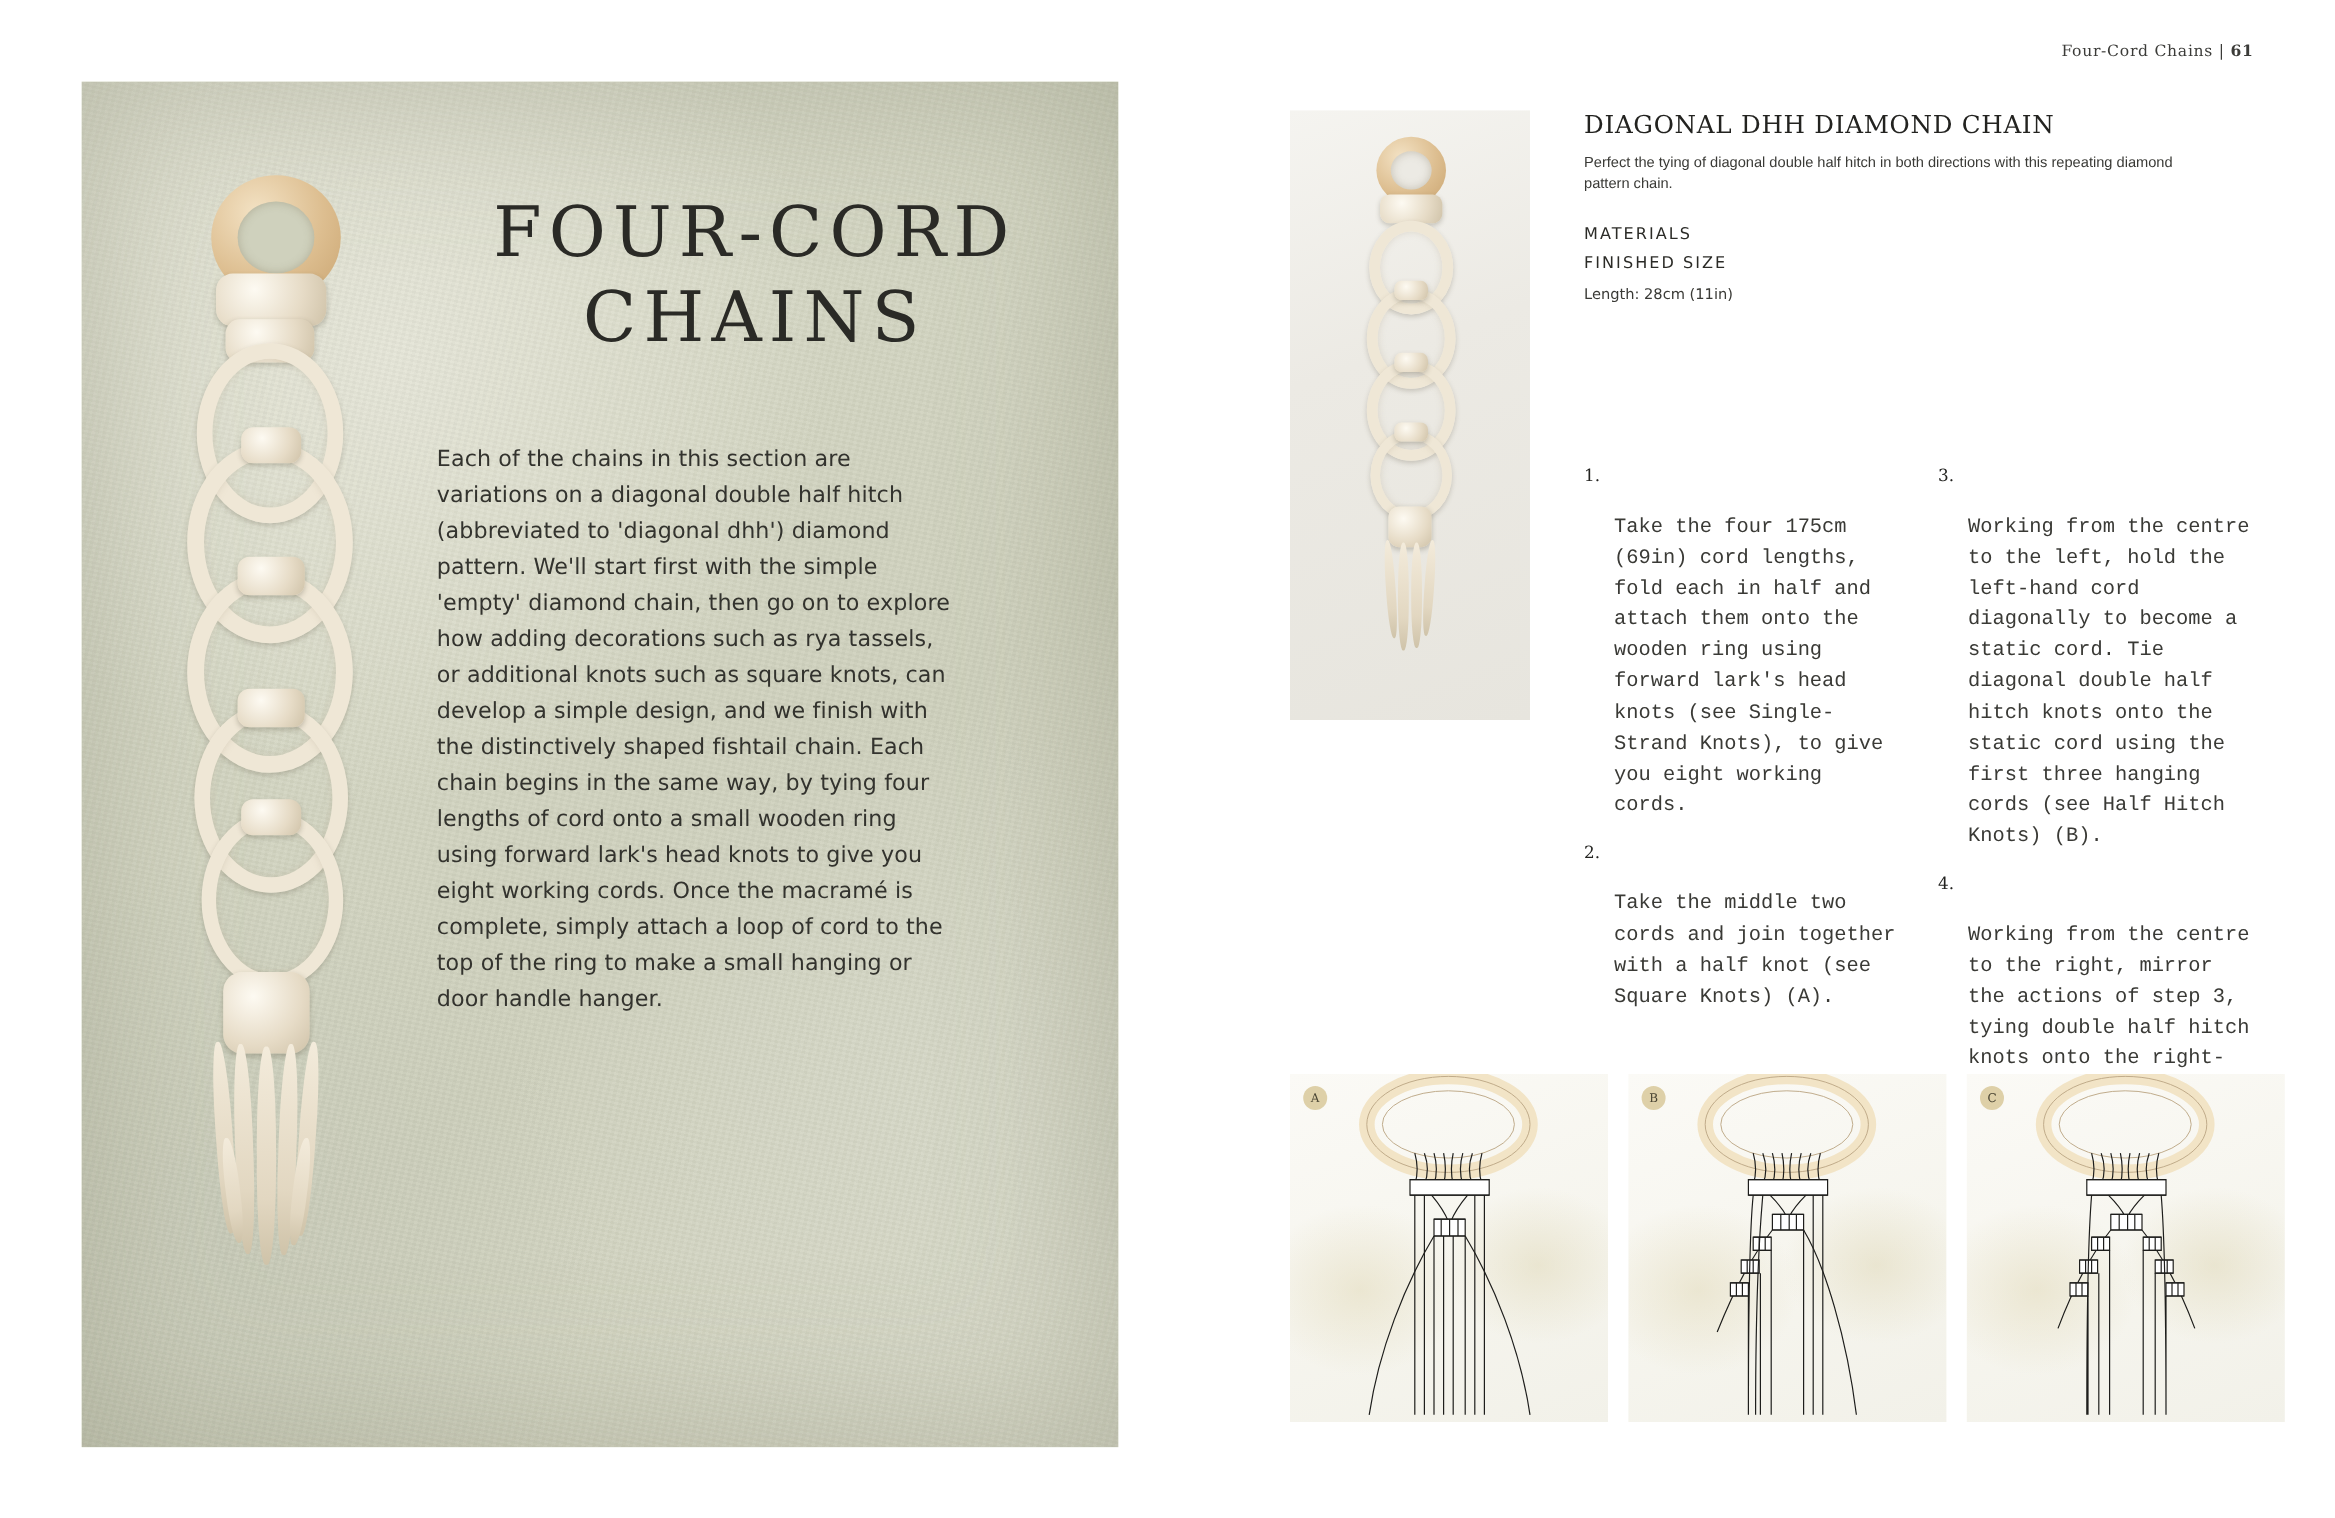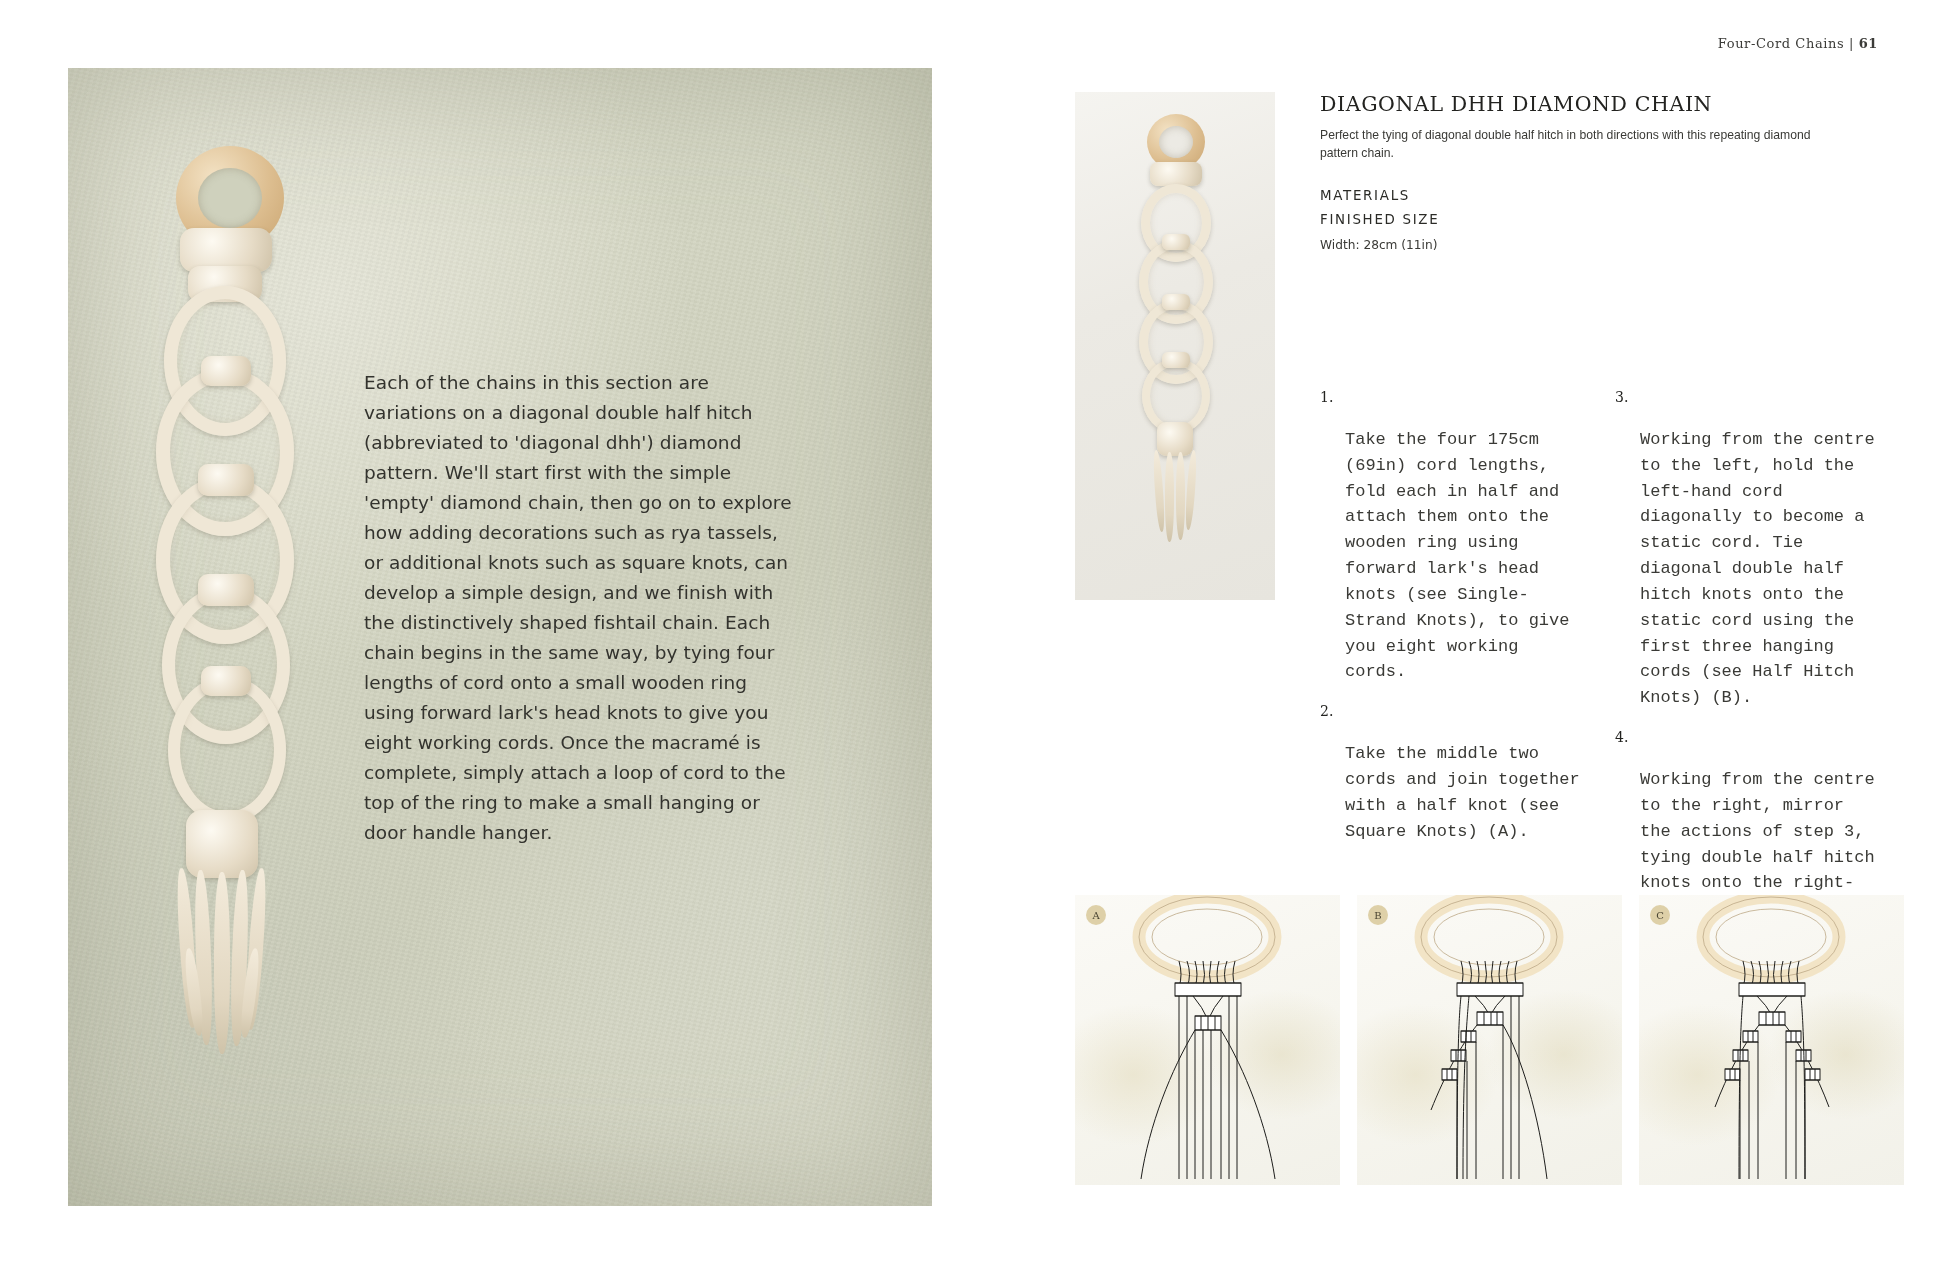--- a/index.html
+++ b/index.html
@@ -267,20 +267,24 @@
 
       <div class="tassel-strand" style="left:112px; top:800px; width:14px; height:160px; transform:rotate(-4deg);"></div>
       <div class="tassel-strand" style="left:128px; top:802px; width:15px; height:175px; transform:rotate(-2deg);"></div>
       <div class="tassel-strand" style="left:146px; top:804px; width:16px; height:182px;"></div>
       <div class="tassel-strand" style="left:164px; top:802px; width:15px; height:176px; transform:rotate(2deg);"></div>
       <div class="tassel-strand" style="left:181px; top:800px; width:14px; height:162px; transform:rotate(4deg);"></div>
       <div class="tassel-strand" style="left:120px; top:880px; width:12px; height:88px; transform:rotate(-7deg);"></div>
       <div class="tassel-strand" style="left:176px; top:880px; width:12px; height:90px; transform:rotate(7deg);"></div>
     </div>
 
+    <div class="title-block">
+      <div class="line">FOUR-CORD</div>
+      <div class="line">CHAINS</div>
+    </div>
 
     <div class="intro-text">Each of the chains in this section are variations on a diagonal double half hitch (abbreviated to 'diagonal dhh') diamond pattern. We'll start first with the simple 'empty' diamond chain, then go on to explore how adding decorations such as rya tassels, or additional knots such as square knots, can develop a simple design, and we finish with the distinctively shaped fishtail chain. Each chain begins in the same way, by tying four lengths of cord onto a small wooden ring using forward lark's head knots to give you eight working cords. Once the macramé is complete, simply attach a loop of cord to the top of the ring to make a small hanging or door handle hanger.</div>
   </div>
 
   <div class="right-page">
 
     <div class="folio">
       <span>Four-Cord Chains</span>
       <span>|</span>
       <span class="num">61</span>
@@ -306,21 +310,21 @@
       </div>
     </div>
 
     <div class="specs">
       <div class="spec-title">DIAGONAL DHH DIAMOND CHAIN</div>
       <div class="spec-sub">Perfect the tying of diagonal double half hitch in both directions with this repeating diamond pattern chain.</div>
 
       <div class="sec-head">MATERIALS</div>
 
       <div class="sec-head">FINISHED SIZE</div>
-      <div class="size-line">Width: 28cm (11in)</div>
+      <div class="size-line">Length: 28cm (11in)</div>
     </div>
 
     <div class="steps">
       <div class="step-col">
         <div class="step">
           <div class="step-num">1.</div>
           <div class="step-body">Take the four 175cm (69in) cord lengths, fold each in half and attach them onto the wooden ring using forward lark's head knots (see Single-Strand Knots), to give you eight working cords.</div>
         </div>
         <div class="step">
           <div class="step-num">2.</div>

